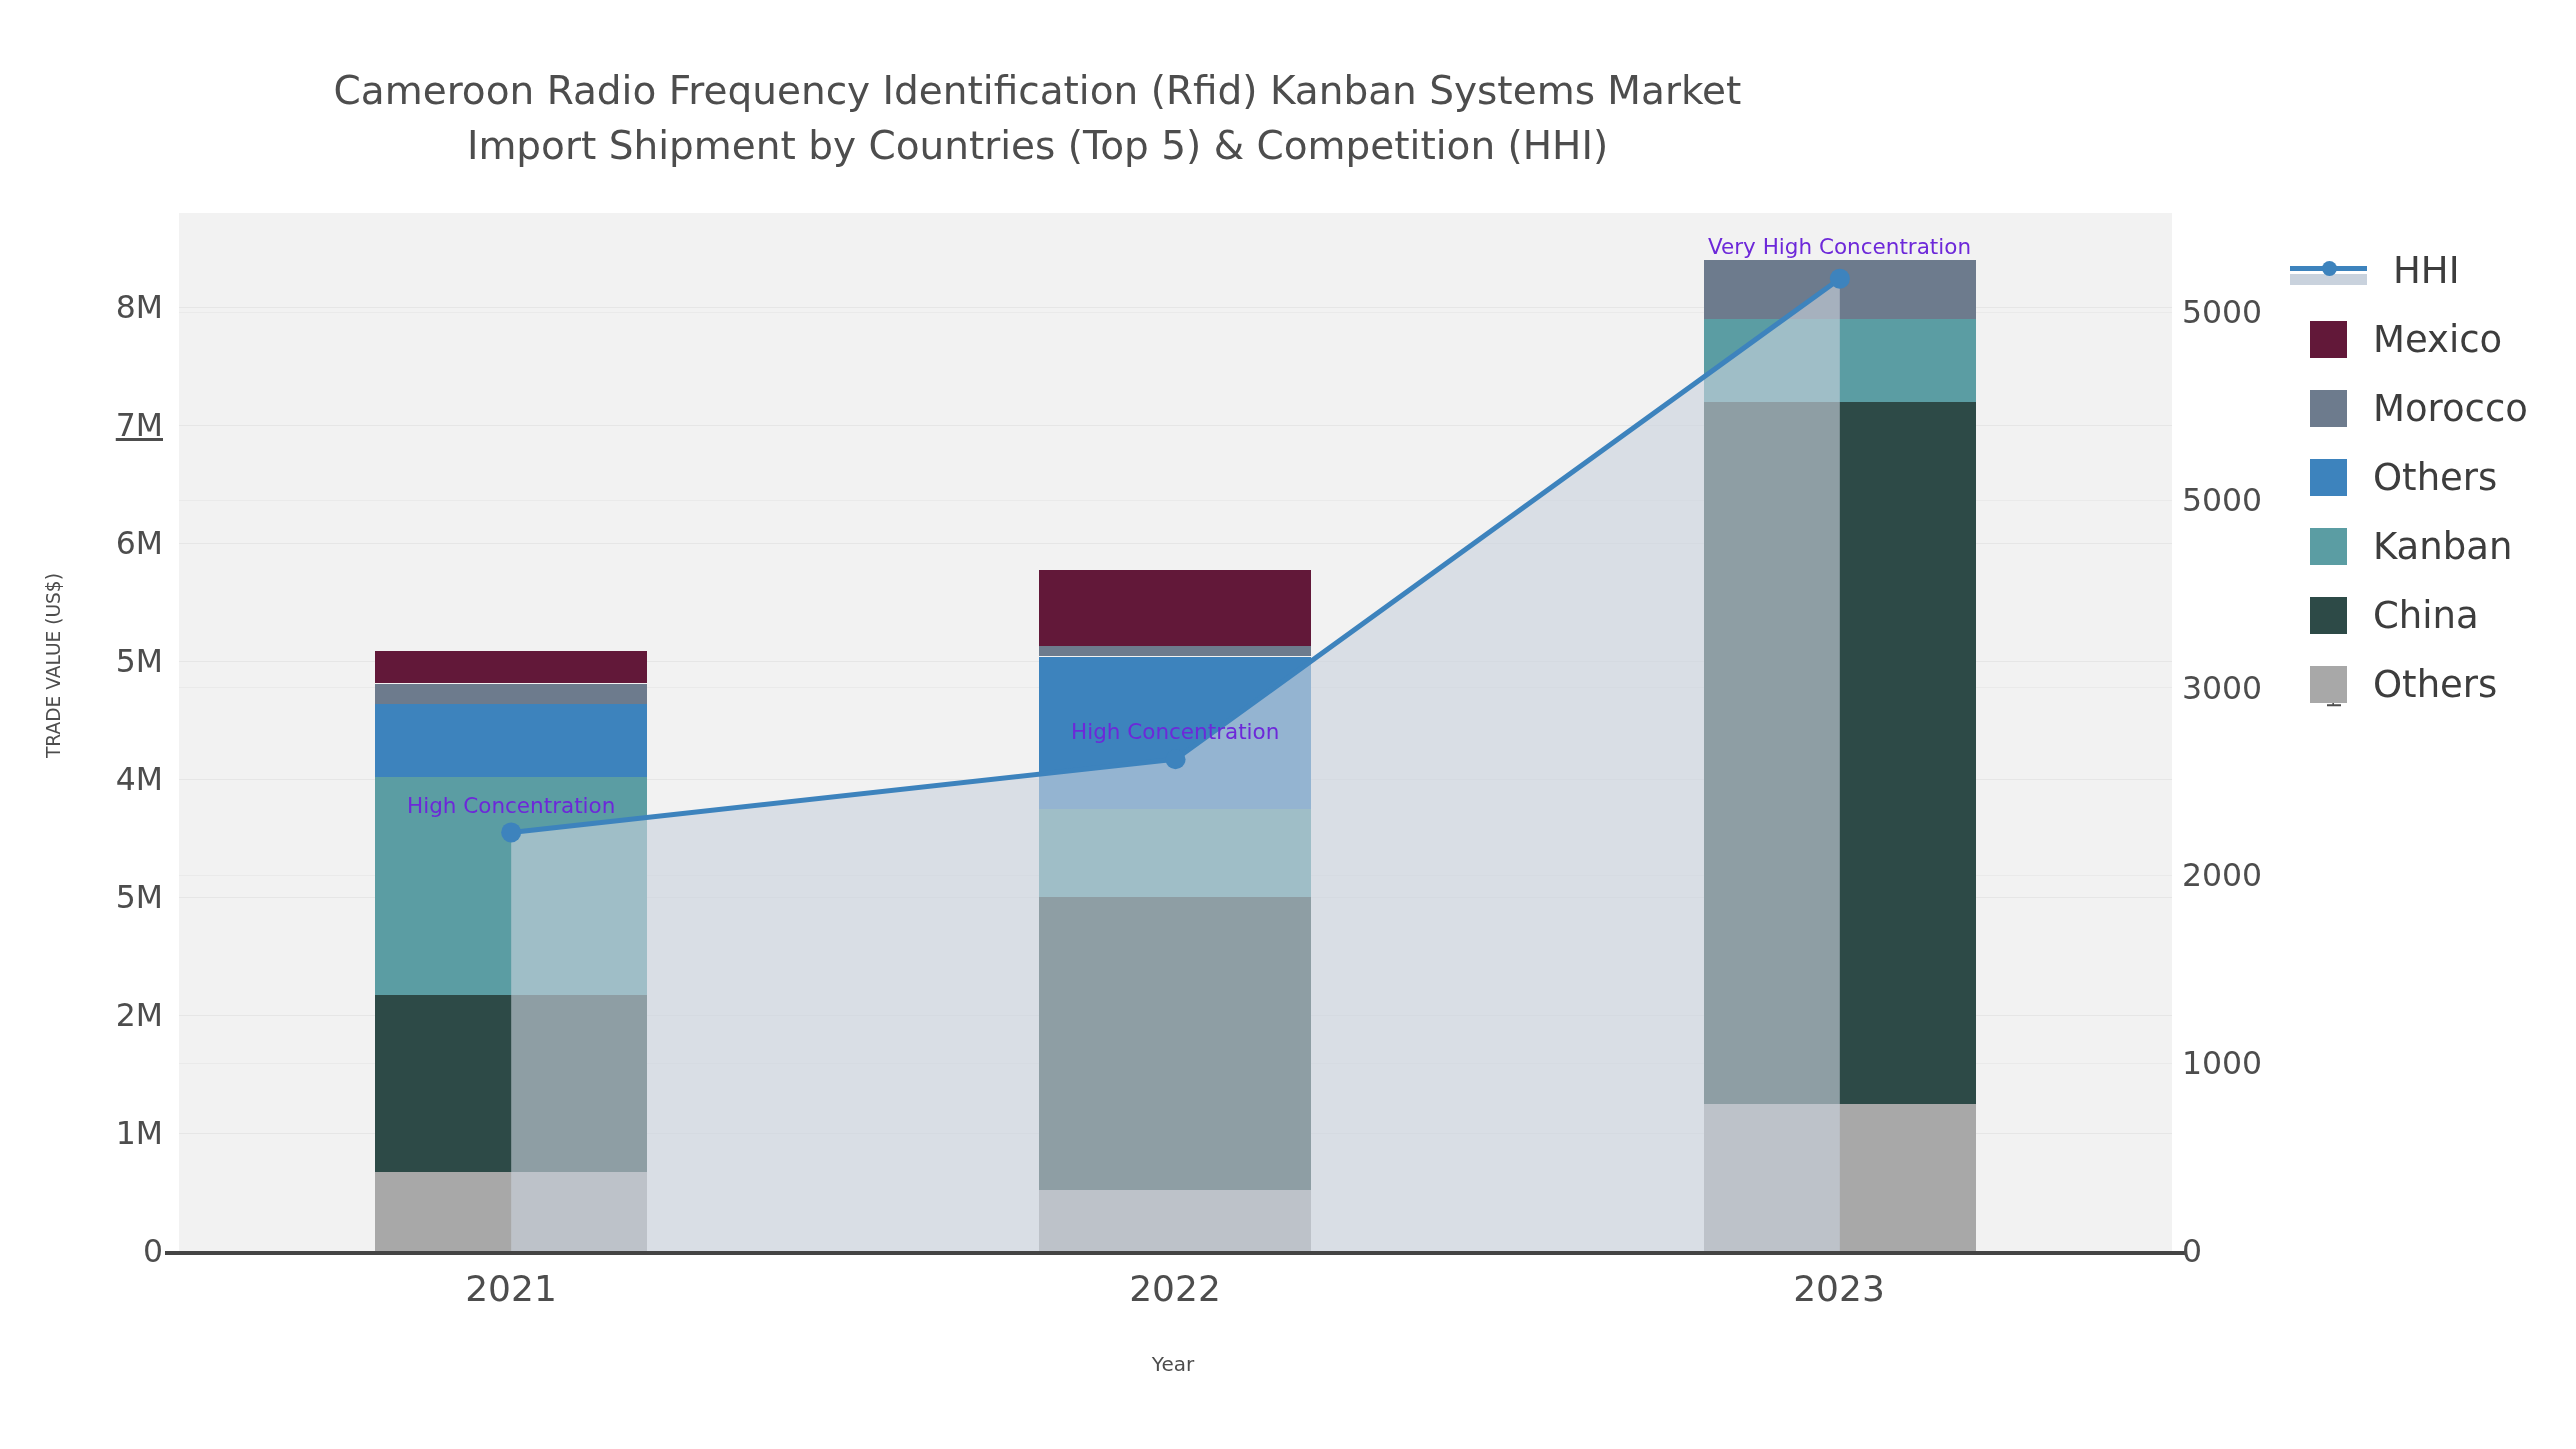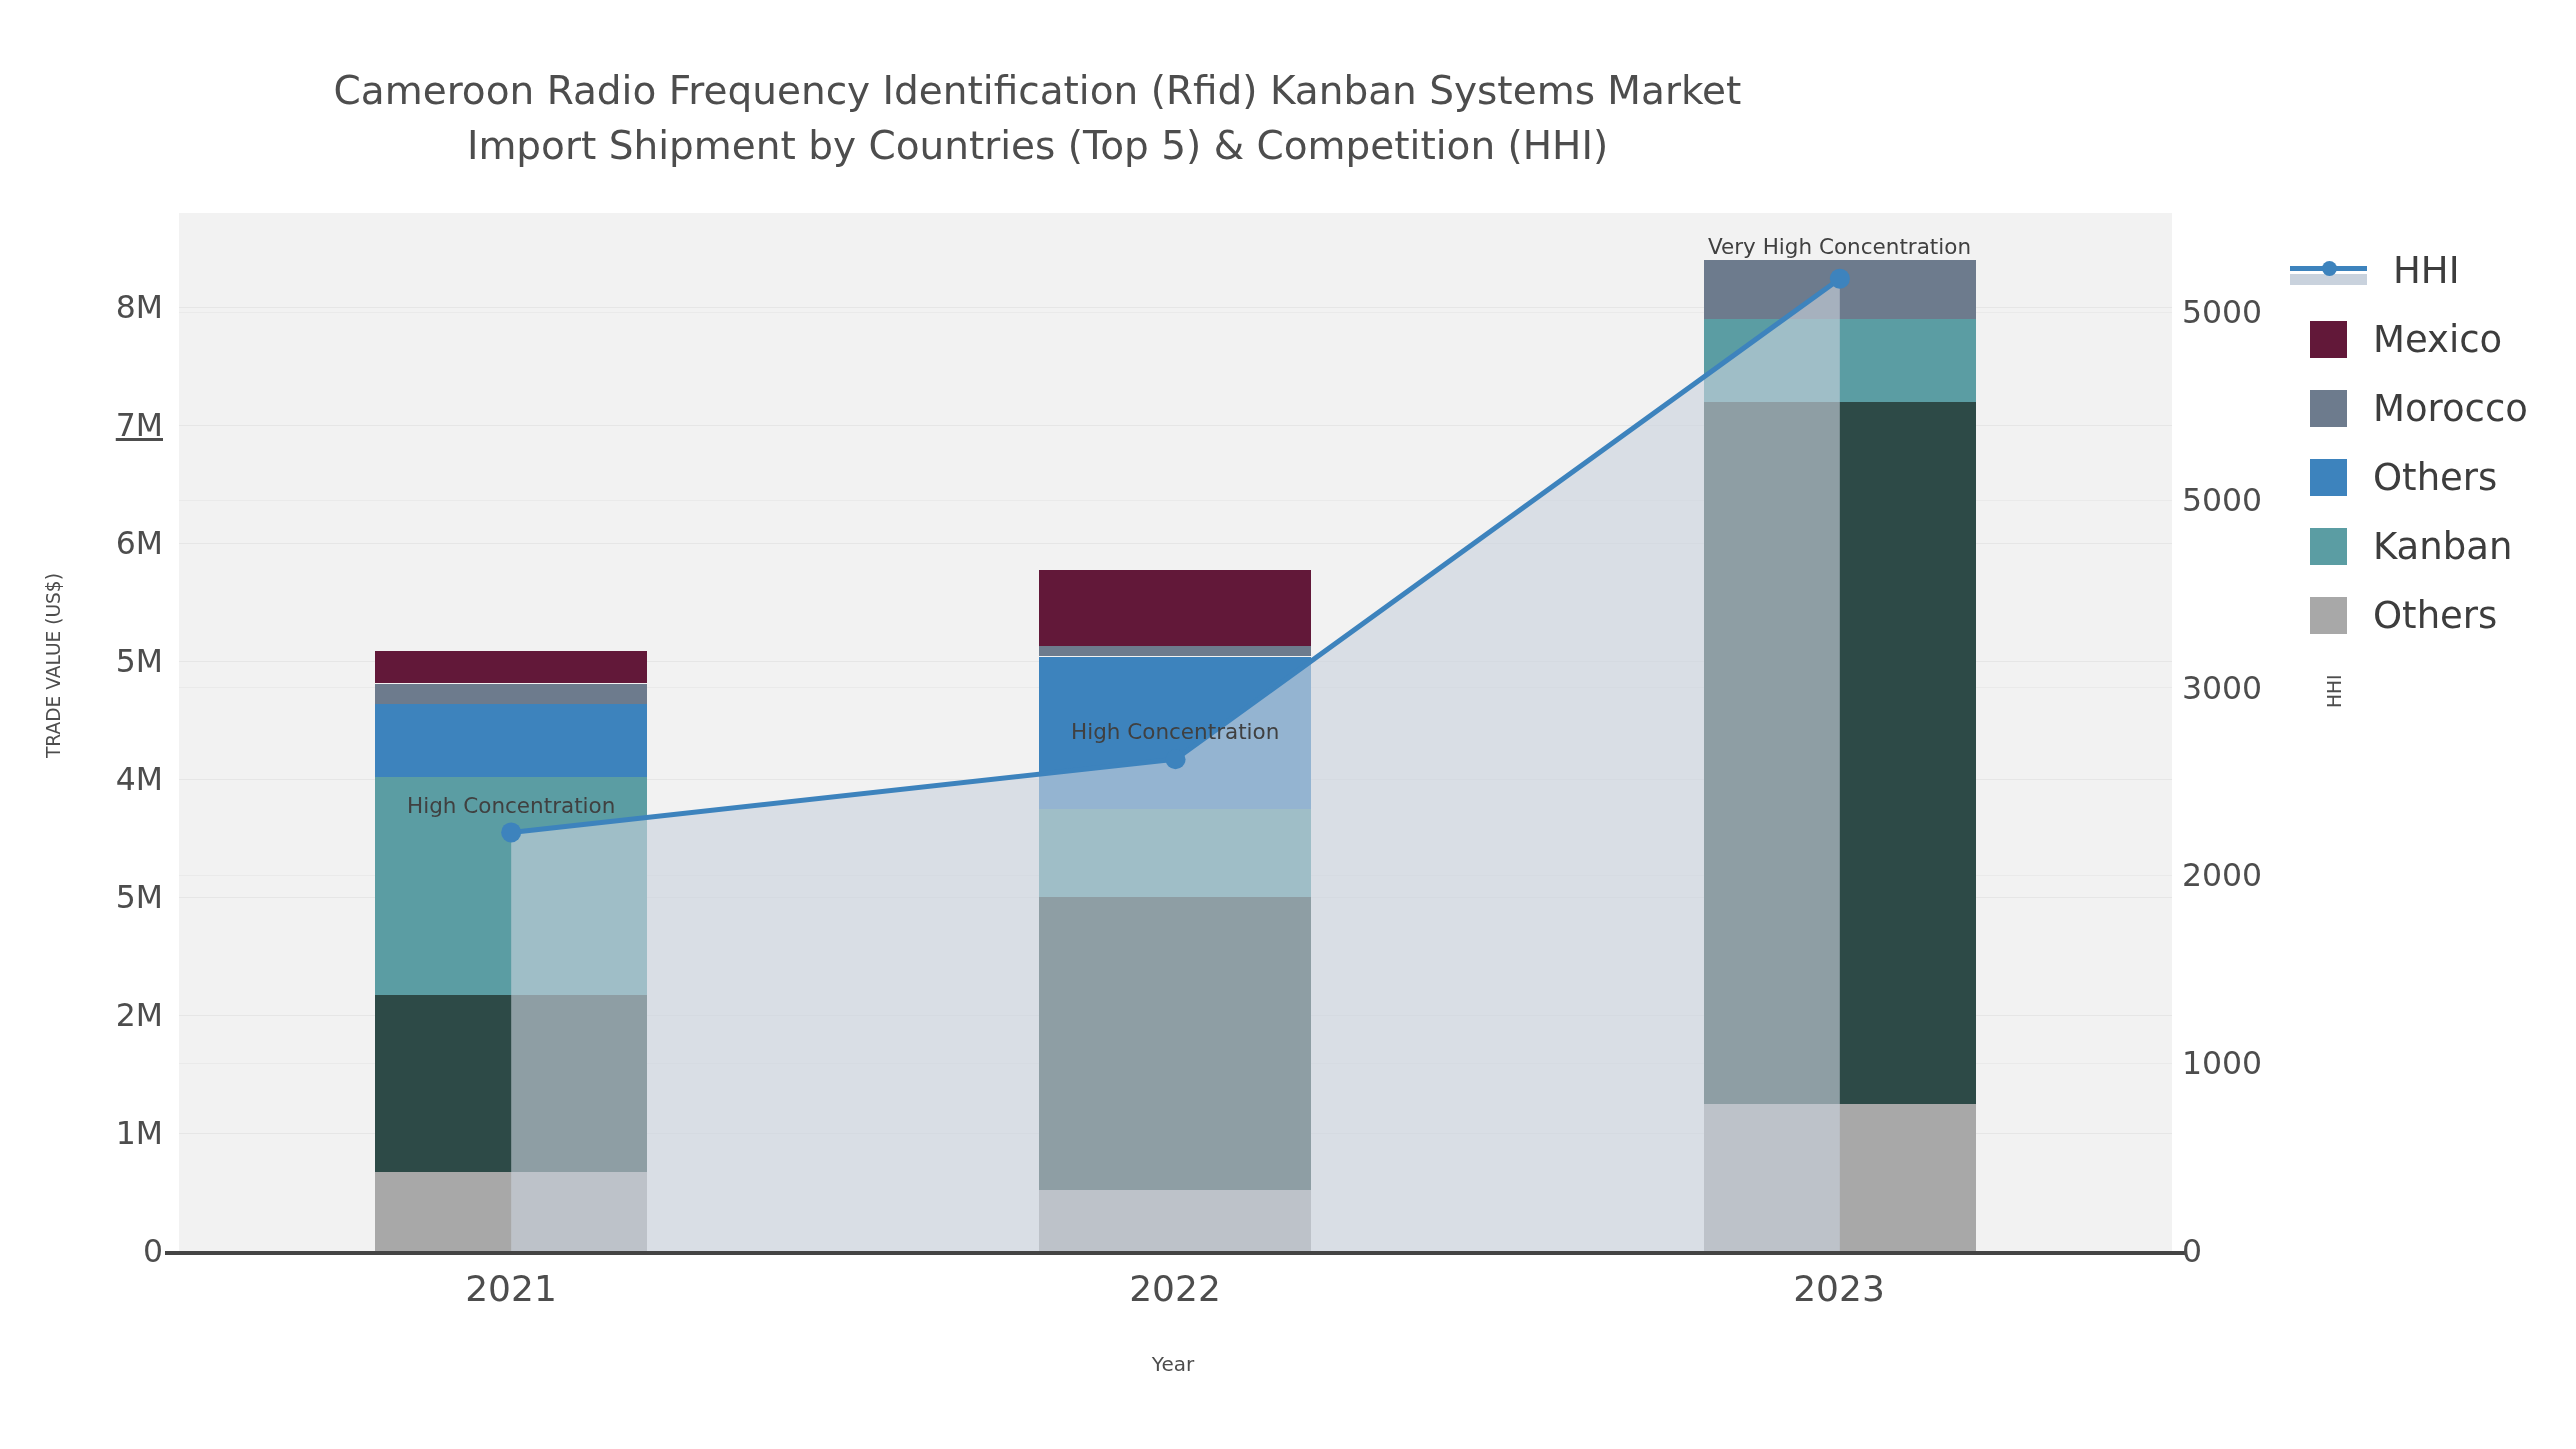--- a/index.html
+++ b/index.html
@@ -14,21 +14,21 @@
   #plot{position:absolute;left:179px;top:213px;width:1993px;height:1038px;background:#f2f2f2;}
   .gl{position:absolute;left:0;width:100%;height:1.4px;background:#e6e6e6;}
   .gl2{position:absolute;left:0;width:100%;height:1.4px;background:#eaeaea;}
 
   .bargrp{position:absolute;bottom:0;}
   .seg{position:absolute;left:0;width:100%;}
 
   
   #overlay{position:absolute;left:0;top:0;width:1993px;height:1038px;pointer-events:none;}
 
-  .annot{position:absolute;font-size:21.5px;color:#404040;white-space:nowrap;font-family:"DejaVu Sans",sans-serif;text-align:right;}
+  .annot{position:absolute;font-size:21.5px;color:#6d28d9;white-space:nowrap;font-family:"DejaVu Sans",sans-serif;text-align:right;}
 
   
   .ylab{position:absolute;text-align:right;font-size:31.5px;color:#4d4d4d;
     font-family:"DejaVu Sans",sans-serif;transform:translateY(-50%);}
   .r2lab{position:absolute;left:2182px;font-size:31.5px;color:#4d4d4d;
     font-family:"DejaVu Sans",sans-serif;transform:translateY(-50%);white-space:nowrap;}
   .xlab{position:absolute;text-align:center;font-size:36px;color:#4d4d4d;
     font-family:"DejaVu Sans",sans-serif;top:1268px;width:286px;}
   .axisline{position:absolute;background:#444;}
 
@@ -167,19 +167,23 @@
       </div>
       <div class="lgrow">
         <div class="lgsw" style="background: rgb(61, 131, 189);"></div>
         <div class="lgtxt">Others</div>
       </div>
       <div class="lgrow">
         <div class="lgsw" style="background: rgb(91, 157, 163);"></div>
         <div class="lgtxt">Kanban</div>
       </div>
       <div class="lgrow">
+        <div class="lgsw" style="background: rgb(45, 74, 71);"></div>
+        <div class="lgtxt">China</div>
+      </div>
+      <div class="lgrow">
         <div class="lgsw" style="background: rgb(168, 168, 168);"></div>
         <div class="lgtxt">Others</div>
       </div>
     </div>
 
 </div>
 
 
 </body></html>

